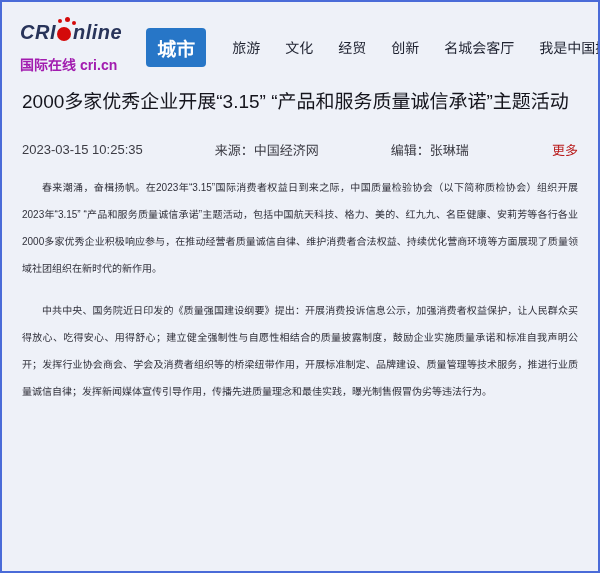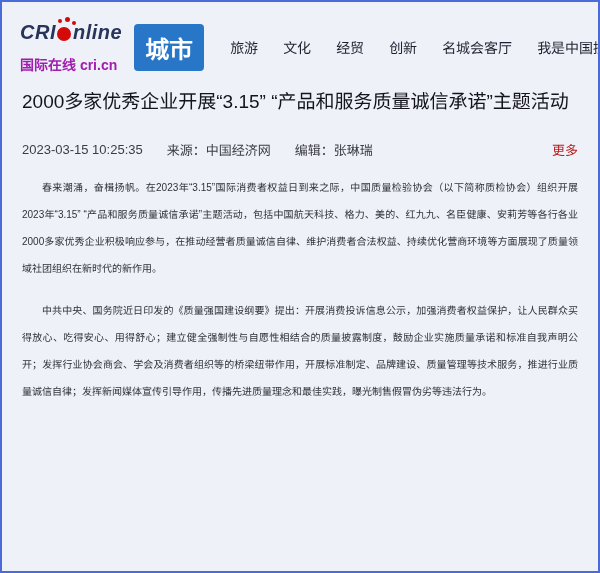--- a/index.html
+++ b/index.html
@@ -58,24 +58,24 @@
   .logo-o .d3 { width: 4px; height: 4px; top: -5px; left: 15px; }
   .logo-sub {
     margin-top: 16px;
     font-style: normal;
     font-weight: 700;
     font-size: 14px;
     color: #a21caf;
     white-space: nowrap;
   }
   .channel-badge {
-    margin-left: 12px;
+    margin-left: 24px;
     background: #2776c7;
     color: #ffffff;
-    font-size: 24px;
+    font-size: 19px;
     font-weight: 700;
     padding: 6px 11px;
     border-radius: 4px;
     cursor: pointer;
     flex: 0 0 auto;
   }
   .main-nav {
     display: flex;
     margin-left: 26px;
     gap: 25px;
@@ -97,20 +97,21 @@
     font-weight: 500;
     line-height: 48px;
     color: #14141c;
   }
   .meta-row {
     display: flex;
     align-items: center;
     margin-top: 14px;
     font-size: 13px;
     color: #3c3c44;
+    gap: 48px;
   }
   .meta-row .dt { margin-right: 24px; }
   .meta-row .src { margin-right: 24px; font-family: Liberation Serif, serif; }
   .meta-row .more {
     margin-left: auto;
     color: #b91c1c;
     text-decoration: none;
     cursor: pointer;
   }
   .article-body { margin-top: 6px; }

